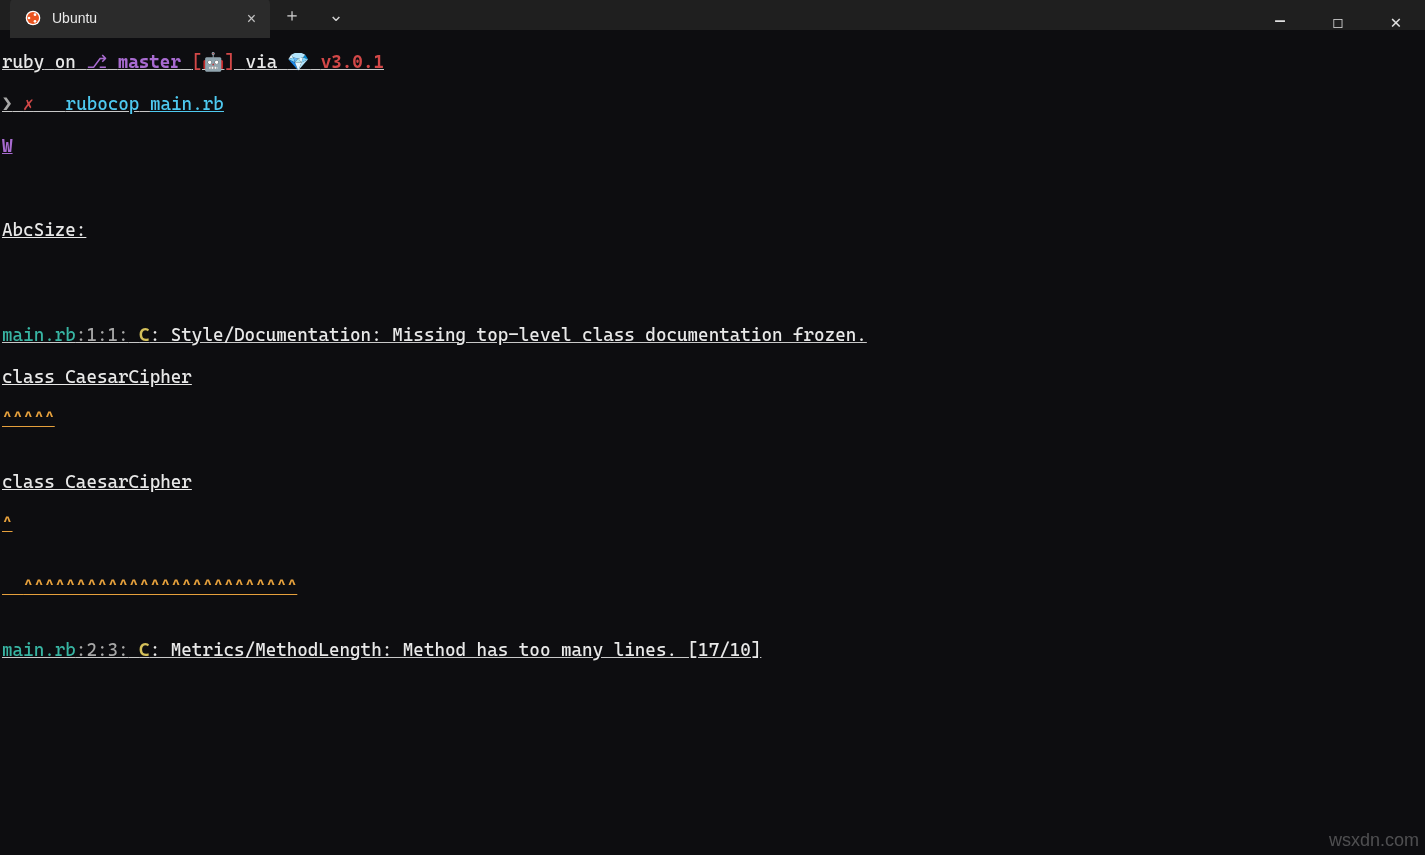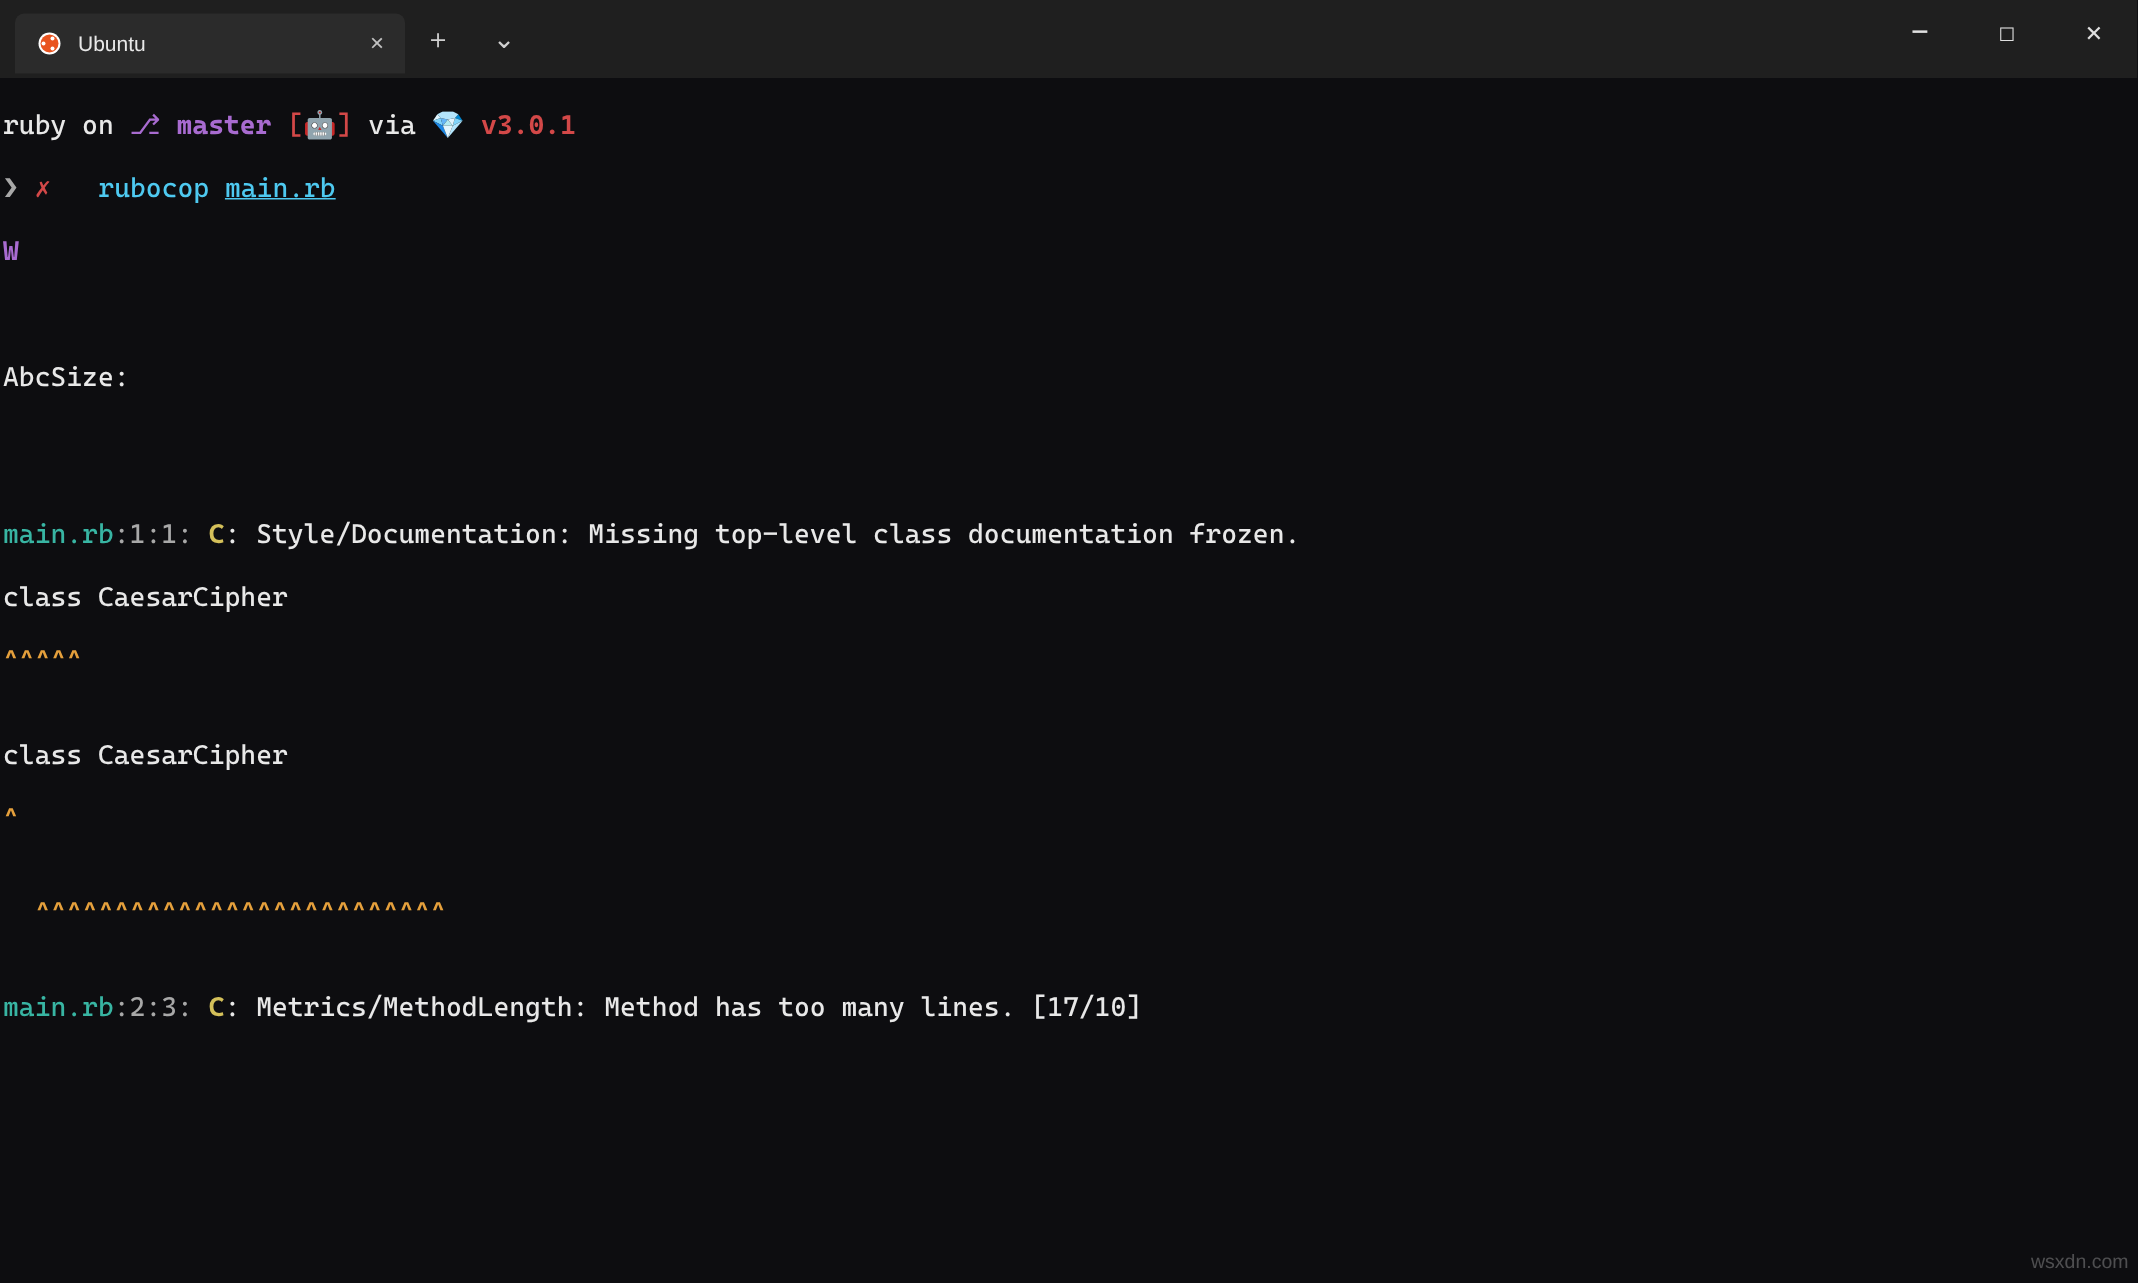--- a/index.html
+++ b/index.html
@@ -7,21 +7,21 @@
     width: 1425px;
     height: 855px;
     background: #0d0d10;
     font-family: 'Cascadia Mono', 'Consolas', monospace;
     font-size: 18px;
     line-height: 21px;
     color: #c8c8c8;
     overflow: hidden;
   }
   .titlebar {
-    height: 52px;
+    height: 30px;
     background: #1f1f1f;
     display: flex;
     align-items: flex-start;
     justify-content: space-between;
   }
   .tabs { display: flex; align-items: center; height: 100%; padding-left: 10px; }
   .tab {
     display: flex;
     align-items: center;
     gap: 10px;
@@ -44,36 +44,36 @@
     width: 44px; height: 46px; display: flex; align-items: center; justify-content: center;
     color: #d0d0d0; font-family: 'Segoe UI', sans-serif;
   }
   .win-controls { display: flex; }
   .win-btn { width: 58px; height: 42px; display:flex; align-items:center; justify-content:center; color:#e0e0e0; }
   .terminal {
     padding: 0px 2px 0 2px;
     white-space: pre-wrap;
     word-break: break-all;
   }
-  .line { min-height: 21px; }
+  .line { min-height: 21px; text-decoration: underline; }
   .blank { height: 21px; }
   .c-red { color: #d34848; }
   .c-magenta { color: #a86bd0; }
   .c-cyan { color: #4ec9f0; }
   .c-teal { color: #38b5a3; }
   .c-orange { color: #e5a03c; }
   .c-yellow { color: #d4c05a; }
   .c-grey { color: #a8a8a8; }
   .c-white { color: #e8e8e8; }
   .c-bold { font-weight: bold; }
   .watermark {
     position: absolute;
     bottom: 4px; right: 6px;
     font-family: 'Segoe UI', sans-serif;
-    font-size: 13px; color: rgba(200,200,200,.35);
+    font-size: 18px; color: rgba(200,200,200,.35);
   }
 </style>
 </head>
 <body>
 
 <div class="titlebar">
   <div class="tabs">
     <div class="tab">
       <span class="tab-logo">
         <svg viewBox="0 0 24 24" width="16" height="16">

